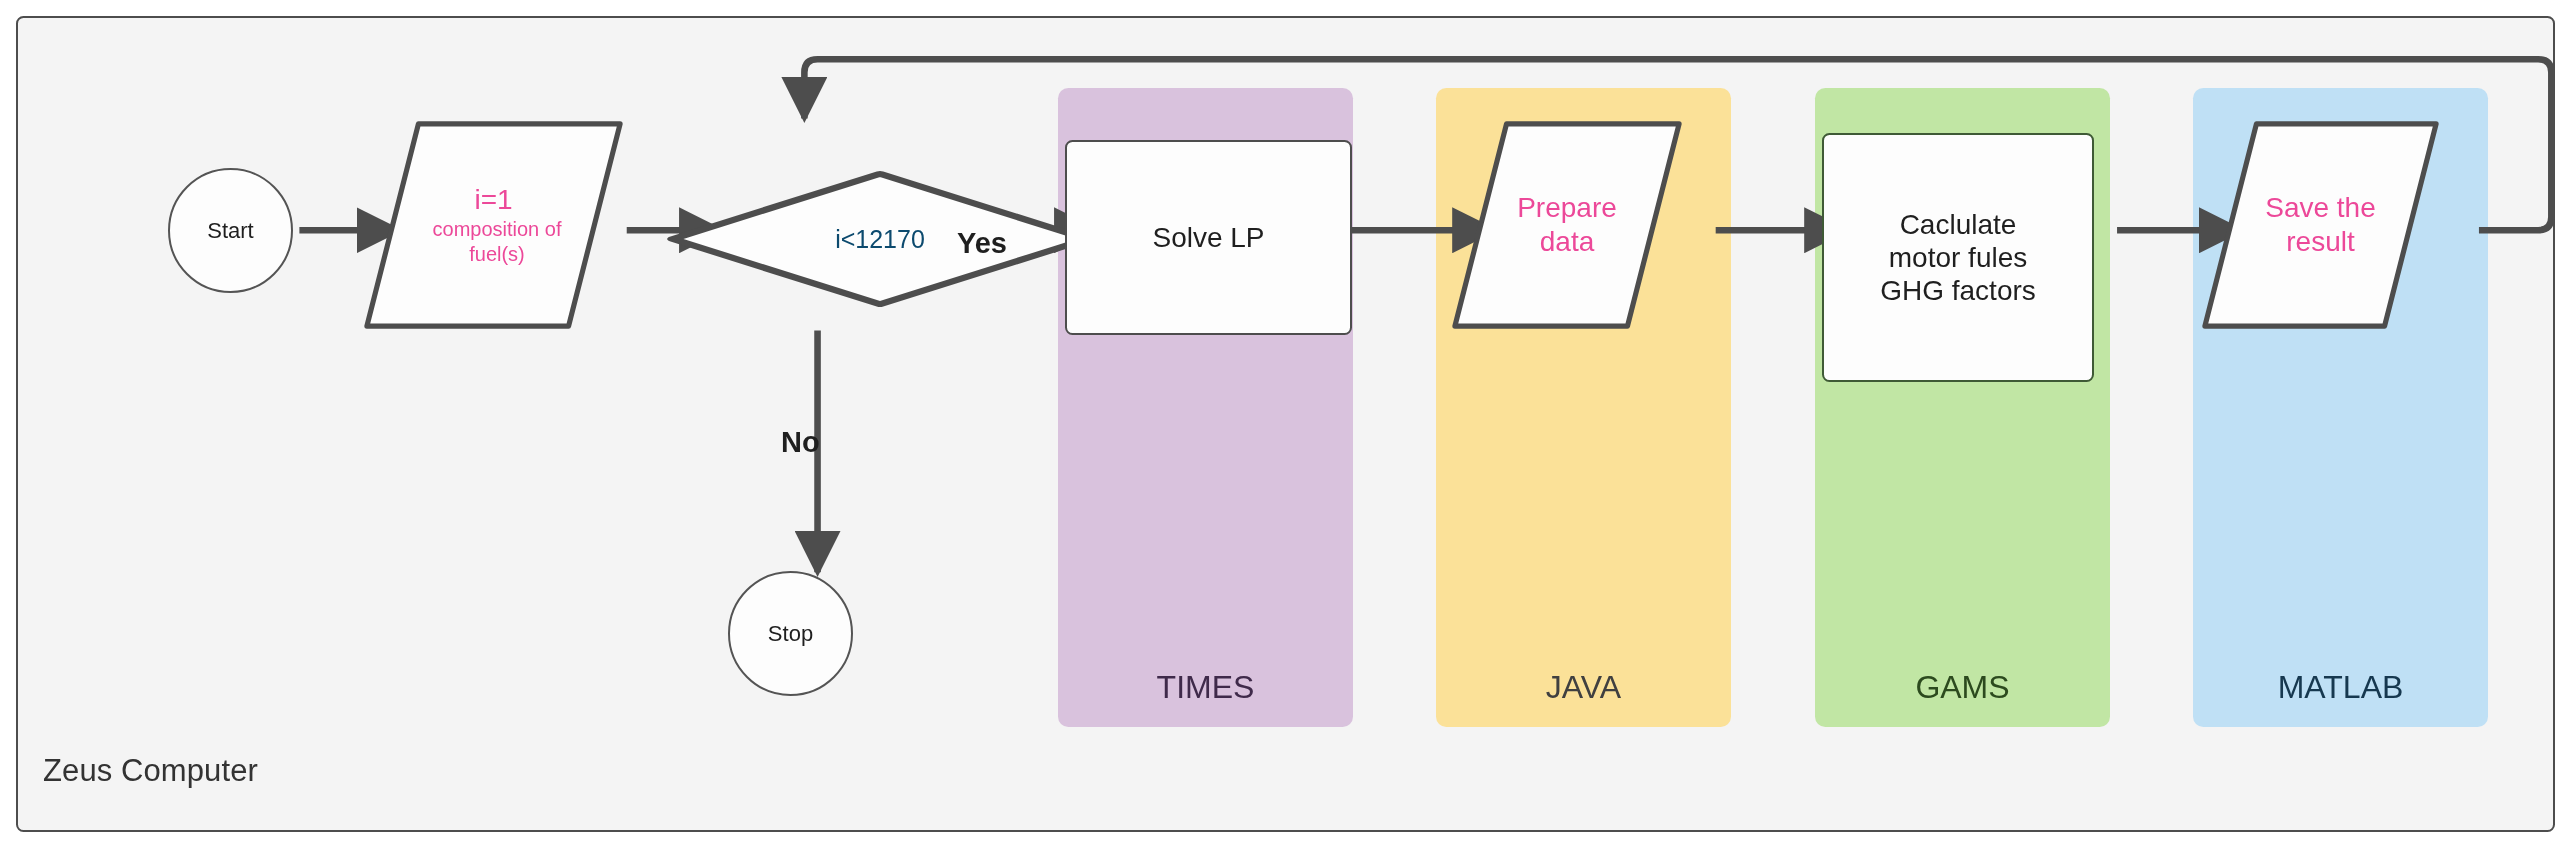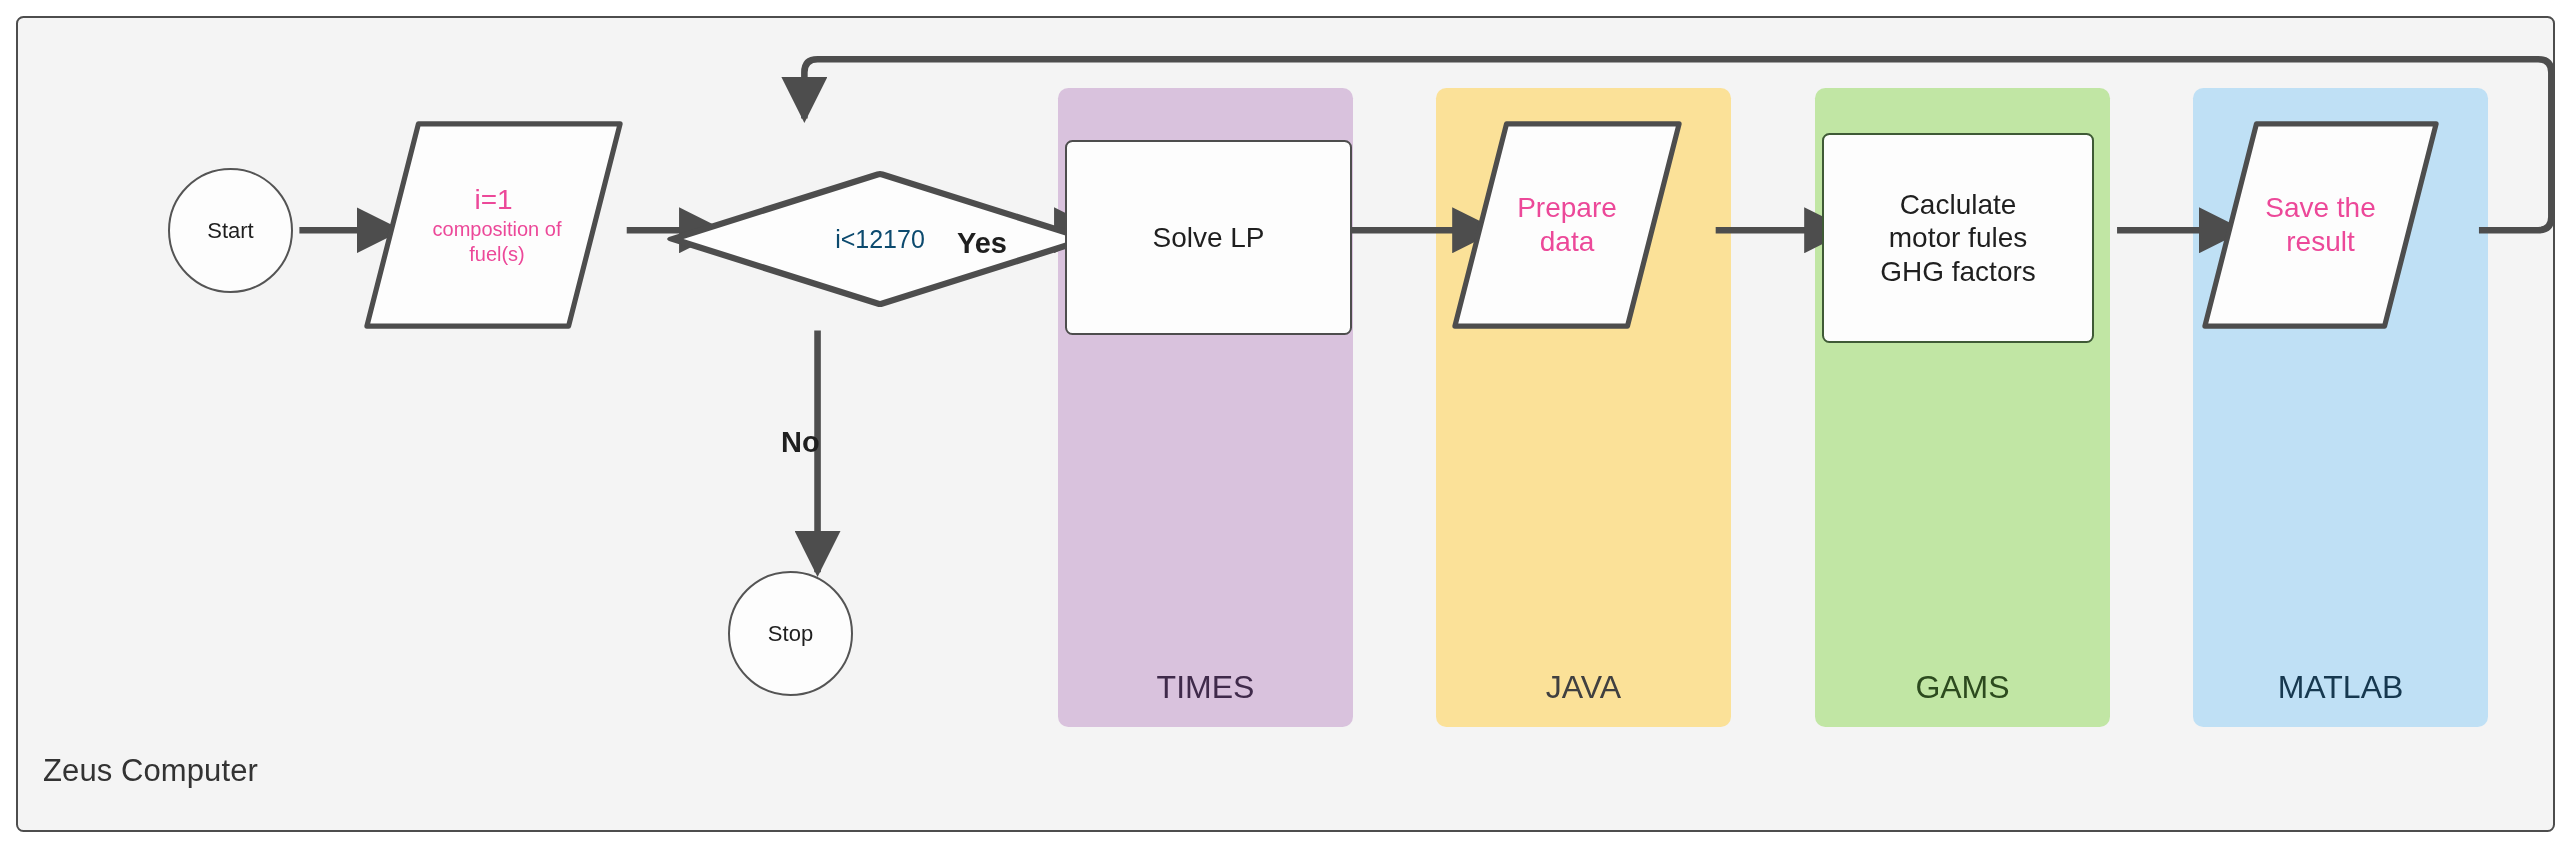--- a/index.html
+++ b/index.html
@@ -217,21 +217,21 @@
   <div class="node-para-wrap" id="node-prepare" style="left: 1449px; top: 118px; width: 236px; height: 214px;">
     <svg class="node-para-shape" viewBox="0 0 320 290" preserveAspectRatio="none">
       <path d="M 78 8 L 312 8 L 242 282 L 8 282 Z" fill="#fdfdfd" stroke="#4d4d4d" stroke-width="7" stroke-linejoin="round"></path>
     </svg>
     <div class="node-para-text">
       <span>Prepare</span>
       <span>data</span>
     </div>
   </div>
 
-  <div class="node node-rect green-border" id="node-calculate" style="left: 1822px; top: 133px; width: 272px; height: 210px;">
+  <div class="node node-rect green-border" id="node-calculate" style="left: 1822px; top: 133px; width: 272px; height: 249px;">
     <div>
       <div>Caclulate</div>
       <div>motor fules</div>
       <div>GHG factors</div>
     </div>
   </div>
 
   <div class="node-para-wrap" id="node-save" style="left: 2199px; top: 118px; width: 243px; height: 214px;">
     <svg class="node-para-shape" viewBox="0 0 330 290" preserveAspectRatio="none">
       <path d="M 78 8 L 322 8 L 252 282 L 8 282 Z" fill="#fdfdfd" stroke="#4d4d4d" stroke-width="7" stroke-linejoin="round"></path>

